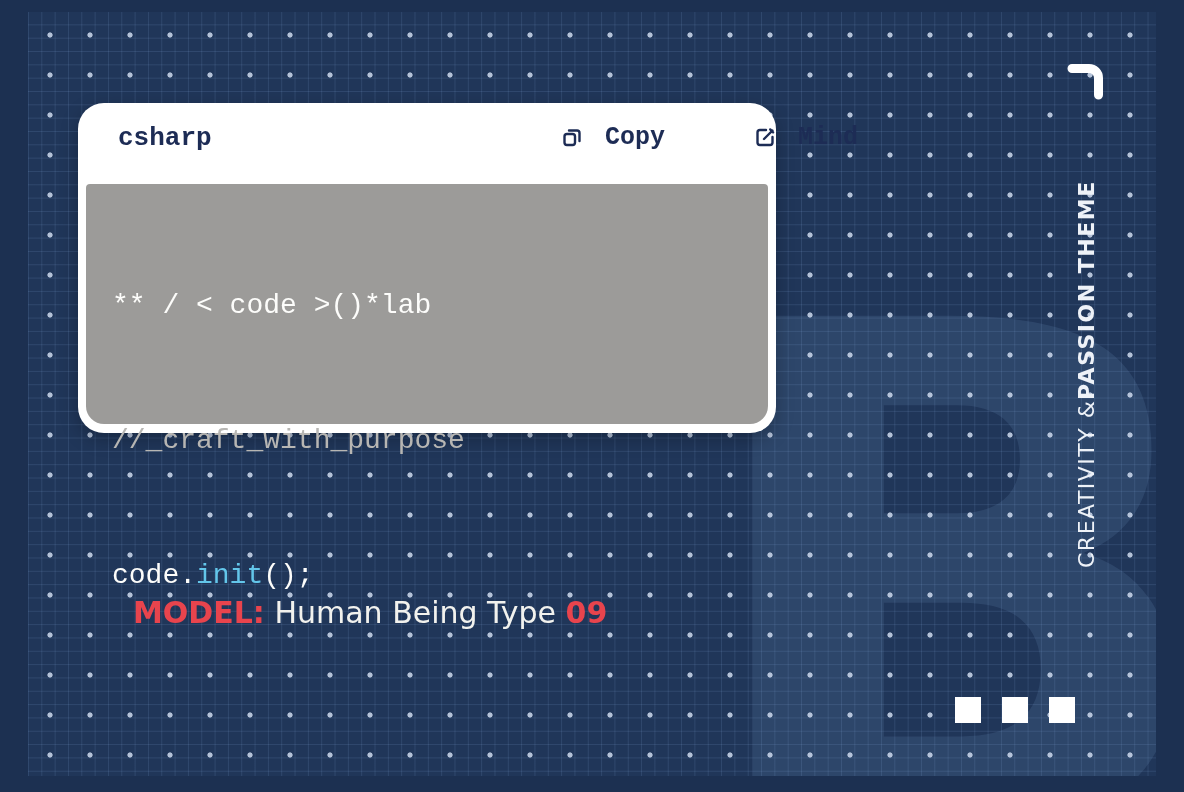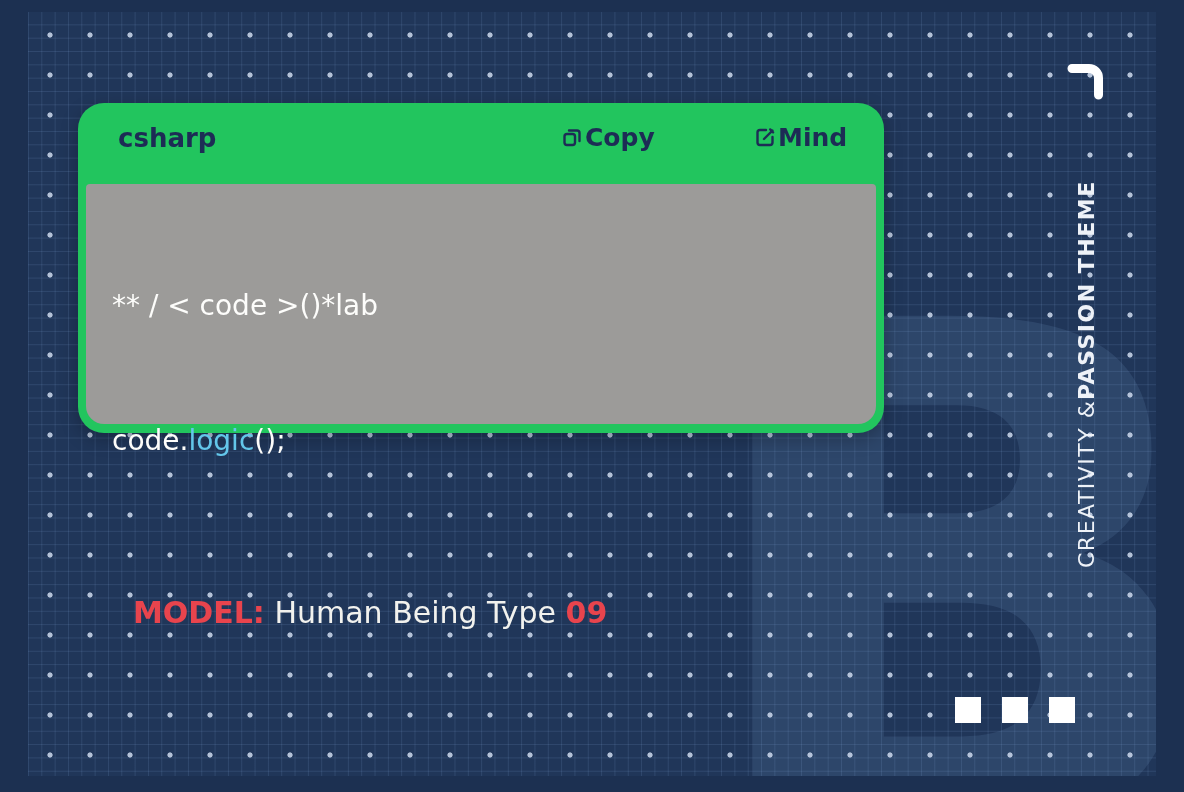--- a/index.html
+++ b/index.html
@@ -25,33 +25,34 @@
     pointer-events:none;
   }
   .bg-letter{
     position:absolute;left:660px;top:222px;z-index:1;
     font-size:700px;line-height:1;font-weight:bold;
     color:rgba(142,178,222,0.13);
     letter-spacing:0;
   }
   
   .code-window{
-    position:absolute;left:78px;top:103px;width:806px;height:330px;z-index:5;
-    background:#22c55e;border-radius:26px;
+    position:absolute;left:78px;top:103px;width:698px;height:330px;z-index:5;
+    background:#ffffff;border-radius:26px;
     box-shadow:0 6px 18px rgba(0,0,0,0.25);
+    font-family:Liberation Mono, monospace;
   }
   .code-header{
     position:absolute;left:0;top:0;right:0;height:69px;
     display:flex;align-items:center;
   }
   .lang-label{
     margin-left:40px;font-size:26px;font-weight:bold;color:#1d2c55;
   }
   .hdr-btn{
-    position:absolute;top:0;height:69px;display:flex;align-items:center;gap:1px;
+    position:absolute;top:0;height:69px;display:flex;align-items:center;gap:21px;
     background:none;border:none;cursor:pointer;padding:0;
     font-family:inherit;font-size:25px;font-weight:bold;color:#1d2c55;
   }
   .hdr-btn svg{display:block;}
   .btn-copy{left:483px;}
   .btn-edit{left:676px;}
   .code-body{
     position:absolute;left:8px;right:8px;top:69px;bottom:9px;
     background:#9c9b99;border-radius:4px 4px 18px 18px;
     padding:9px 0 0 26px;box-sizing:border-box;
@@ -116,21 +117,22 @@
     <button class="hdr-btn btn-edit">
       <svg width="23" height="23" viewBox="0 0 23 23">
         <path d="M12 4 H6 a2.5 2.5 0 0 0 -2.5 2.5 v10 a2.5 2.5 0 0 0 2.5 2.5 h10 a2.5 2.5 0 0 0 2.5 -2.5 V11" fill="none" stroke="#1d2c55" stroke-width="2.4" stroke-linecap="round"></path>
         <path d="M10 13 L18.5 4.5 M16.2 3.4 l2.9 2.9" fill="none" stroke="#1d2c55" stroke-width="2.4" stroke-linecap="round"></path>
       </svg>
       <span>Mind</span>
     </button>
   </div>
   <div class="code-body">
     <div class="code-line"><span class="c-white">** / &lt; code &gt;()*lab</span></div>
-    <div class="code-line"><span class="c-white">code.</span><span class="c-cyan">logic</span><span class="c-white">();</span></div>
+    <div class="code-line"><span class="c-comment">//_craft_with_purpose</span></div>
+    <div class="code-line"><span class="c-white">code.</span><span class="c-cyan">init</span><span class="c-white">();</span></div>
     
   </div>
 </div>
 
 <div class="specs">
   <div class="spec-line"><span class="s-red">MODEL:</span><span> Human Being Type </span><span class="s-red">09</span></div>
   
   
   
 </div>

